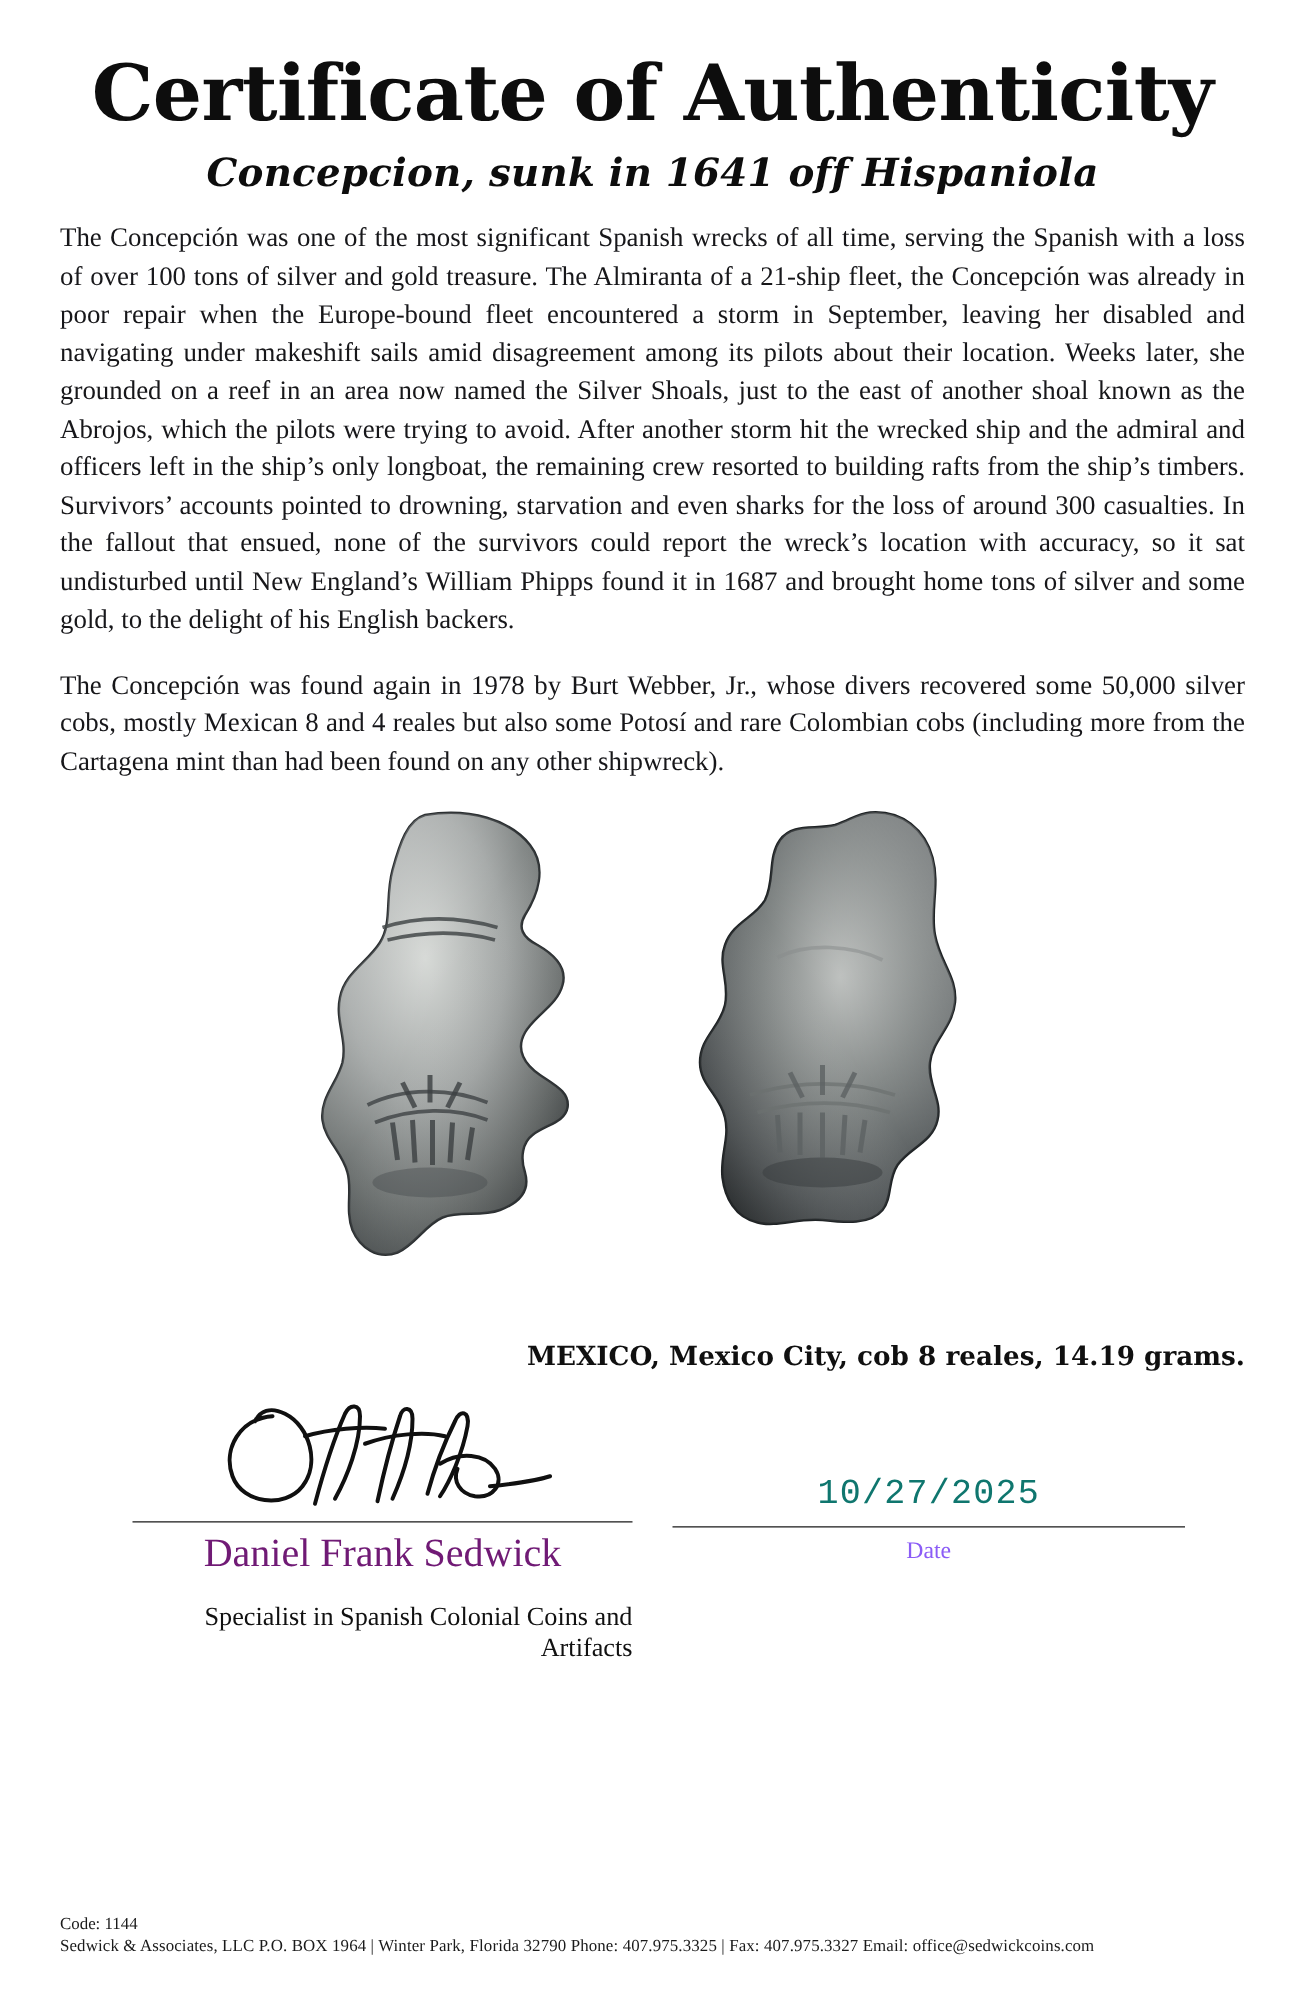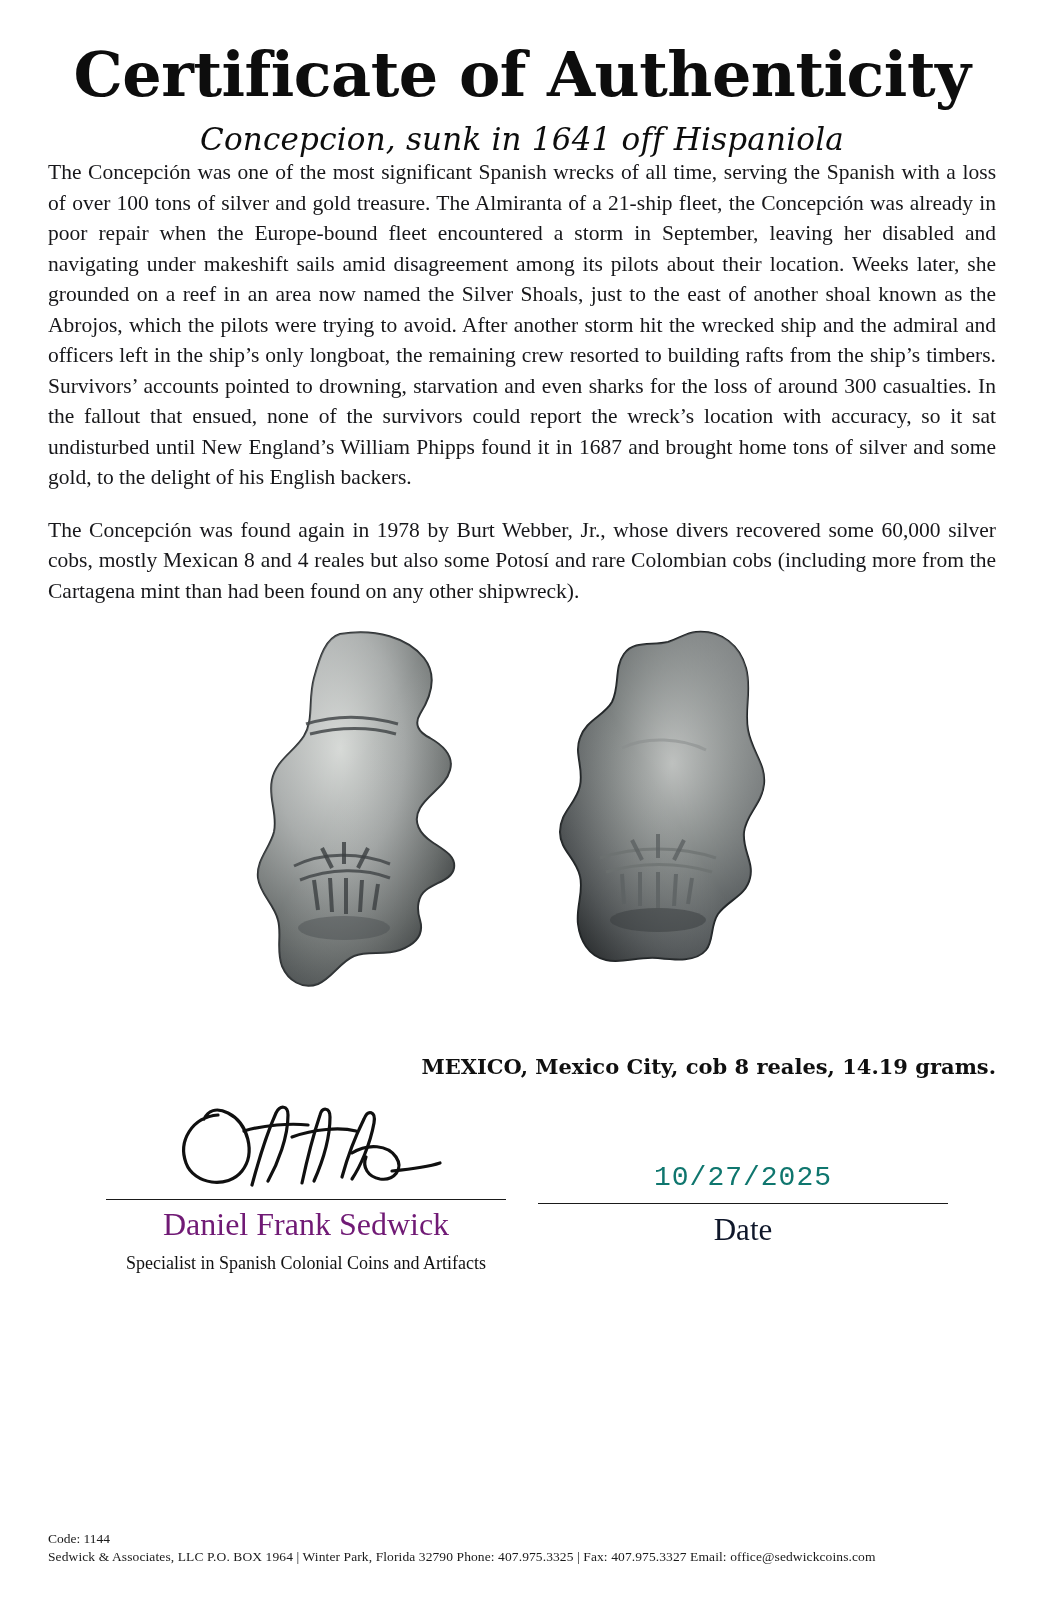--- a/index.html
+++ b/index.html
@@ -31,24 +31,24 @@
     font-size: 62px;
     line-height: 1.05;
     letter-spacing: -0.5px;
     margin: 42px 0 0 0;
     color: #0d0d0d;
   }
   .cert-subtitle {
     text-align: center;
     font-family: "DejaVu Serif", serif;
     font-style: italic;
-    font-weight: 400;
+    font-weight: 700;
     font-size: 31px;
     letter-spacing: 0.2px;
-    margin: 14px 0 0 0;
+    margin: 14px 0 18px 0;
     color: #0d0d0d;
   }
 
   
   .body-copy {
   }
   .body-copy p {
     text-align: justify;
     font-size: 21.5px;
     line-height: 1.42;
@@ -117,28 +117,29 @@
   .rule {
     border-top: 1.6px solid #1a1a1a;
     margin-top: 6px;
   }
   .sig-name {
     font-size: 32px;
     margin-top: 6px;
     color: #701a75;
   }
   .sig-role {
-    font-size: 18px;
-    margin-top: 10px;
+    font-size: 21px;
+    margin-top: 20px;
     color: #111;
+    text-align: right;
   }
   .date-label {
-    font-size: 31px;
+    font-size: 19px;
     margin-top: 8px;
-    color: #0f172a;
+    color: #8b5cf6;
   }
 
   
   .footer {
     position: absolute;
     left: 48px;
     right: 48px;
     bottom: 34px;
     font-size: 13.5px;
     color: #1a1a1a;
@@ -153,21 +154,21 @@
 </head>
 <body>
 
 <div class="page">
 
   <h1 class="cert-title">Certificate of Authenticity</h1>
   <h2 class="cert-subtitle">Concepcion, sunk in 1641 off Hispaniola</h2>
 
   <div class="body-copy">
     <p>The Concepción was one of the most significant Spanish wrecks of all time, serving the Spanish with a loss of over 100 tons of silver and gold treasure. The Almiranta of a 21-ship fleet, the Concepción was already in poor repair when the Europe-bound fleet encountered a storm in September, leaving her disabled and navigating under makeshift sails amid disagreement among its pilots about their location. Weeks later, she grounded on a reef in an area now named the Silver Shoals, just to the east of another shoal known as the Abrojos, which the pilots were trying to avoid. After another storm hit the wrecked ship and the admiral and officers left in the ship’s only longboat, the remaining crew resorted to building rafts from the ship’s timbers. Survivors’ accounts pointed to drowning, starvation and even sharks for the loss of around 300 casualties. In the fallout that ensued, none of the survivors could report the wreck’s location with accuracy, so it sat undisturbed until New England’s William Phipps found it in 1687 and brought home tons of silver and some gold, to the delight of his English backers.</p>
-    <p>The Concepción was found again in 1978 by Burt Webber, Jr., whose divers recovered some 60,000 silver cobs, mostly Mexican 8 and 4 reales but also some Potosí and rare Colombian cobs (including more from the Cartagena mint than had been found on any other shipwreck).</p>
+    <p>The Concepción was found again in 1978 by Burt Webber, Jr., whose divers recovered some 50,000 silver cobs, mostly Mexican 8 and 4 reales but also some Potosí and rare Colombian cobs (including more from the Cartagena mint than had been found on any other shipwreck).</p>
   </div>
 
   <div class="coins">
 
     <div class="coin" style="left:200px;">
       <svg width="270" height="410" viewBox="0 0 270 410">
         <defs>
           <radialGradient id="gObv" cx="42%" cy="33%" r="78%">
             <stop offset="0%" stop-color="#d3d6d3"></stop>
             <stop offset="42%" stop-color="#9fa3a2"></stop>

